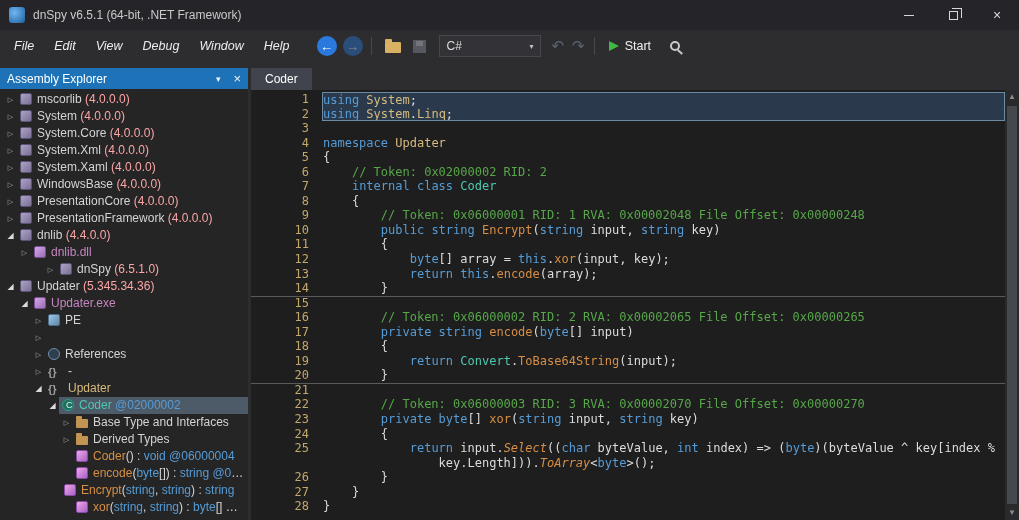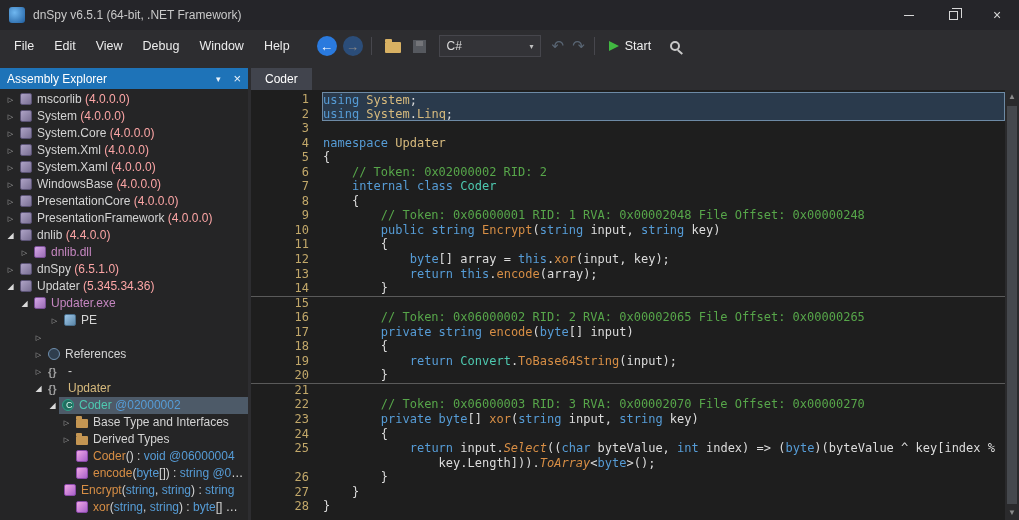--- a/index.html
+++ b/index.html
@@ -13,21 +13,21 @@
   .title-text { margin-left:8px; font-size:12px; color:#c9c9c9; flex:1; white-space:nowrap; }
   .win-btns { display:flex; height:100%; }
   .win-btn { width:44px; display:flex; align-items:center; justify-content:center; color:#d7d7d7; font-size:14px; }
   .min-glyph { width:10px; height:1px; background:#d7d7d7; }
   .restore-glyph { width:9px; height:9px; border:1px solid #d7d7d7; position:relative; background:#252529; }
   .restore-glyph::before { content:""; position:absolute; top:-4px; left:2px; width:9px; height:9px;
                            border-top:1px solid #d7d7d7; border-right:1px solid #d7d7d7; }
 
   
   .menurow { height:32px; background:#2d2d30; display:flex; align-items:center; padding-left:4px; }
-  .menu-item { padding:0 10px; font-size:12.5px; color:#ececec; line-height:32px; white-space:nowrap; }
+  .menu-item { padding:0 10px; font-size:12.5px; color:#ececec; line-height:32px; white-space:nowrap;font-style:italic; }
   .tb-sep { width:1px; height:18px; background:#47474d; margin:0 5px; flex:none; }
   .nav-circle { width:20px; height:20px; border-radius:50%; background:#2a7ade; color:#fff;
                 display:flex; align-items:center; justify-content:center; font-size:13px; margin:0 3px; flex:none; }
   .dim { opacity:.42; }
   .tb-folder { width:16px; height:11px; background:#d8b163; border-radius:1px; position:relative; margin:3px 6px 0 8px; flex:none; }
   .tb-folder::before { content:""; position:absolute; top:-3px; left:0; width:7px; height:3px; background:#d8b163; border-radius:1px 1px 0 0; }
   .tb-save { width:13px; height:13px; background:#8f96a0; position:relative; margin:0 6px; opacity:.42; flex:none; }
   .tb-save::before { content:""; position:absolute; top:1px; left:3px; width:7px; height:5px; background:#d6dadf; }
   .combo { width:102px; height:22px; background:#333337; border:1px solid #46464c; display:flex; align-items:center;
            margin:0 7px; font-size:12px; color:#dcdcdc; flex:none; }
@@ -189,33 +189,33 @@
           <span class="tree-label"><span class="icon icon-assembly"></span><span class="ts-name">PresentationFramework </span><span class="ts-ver">(4.0.0.0)</span></span>
         </div>
         <div class="tree-row" style="padding-left: 4px;">
           <span class="expander exp-open">◢</span>
           <span class="tree-label"><span class="icon icon-assembly"></span><span class="ts-name">dnlib </span><span class="ts-ver">(4.4.0.0)</span></span>
         </div>
         <div class="tree-row" style="padding-left: 18px;">
           <span class="expander">▷</span>
           <span class="tree-label"><span class="icon icon-module"></span><span class="ts-mod">dnlib.dll</span></span>
         </div>
-        <div class="tree-row" style="padding-left: 4px;">
+        <div class="tree-row" style="padding-left: 4px; margin-left: 40px;">
           <span class="expander">▷</span>
           <span class="tree-label"><span class="icon icon-assembly"></span><span class="ts-name">dnSpy </span><span class="ts-ver">(6.5.1.0)</span></span>
         </div>
         <div class="tree-row" style="padding-left: 4px;">
           <span class="expander exp-open">◢</span>
           <span class="tree-label"><span class="icon icon-assembly"></span><span class="ts-name">Updater </span><span class="ts-ver">(5.345.34.36)</span></span>
         </div>
         <div class="tree-row" style="padding-left: 18px;">
           <span class="expander exp-open">◢</span>
           <span class="tree-label"><span class="icon icon-module"></span><span class="ts-mod">Updater.exe</span></span>
         </div>
-        <div class="tree-row" style="padding-left: 48px;">
+        <div class="tree-row" style="padding-left: 32px;">
           <span class="expander">▷</span>
           <span class="tree-label"><span class="icon icon-pe"></span><span class="ts-name">PE</span></span>
         </div>
         <div class="tree-row" style="padding-left: 32px;">
           <span class="expander">▷</span>
         </div>
         <div class="tree-row" style="padding-left: 32px;">
           <span class="expander">▷</span>
           <span class="tree-label"><span class="icon icon-ref"></span><span class="ts-name">References</span></span>
         </div>

